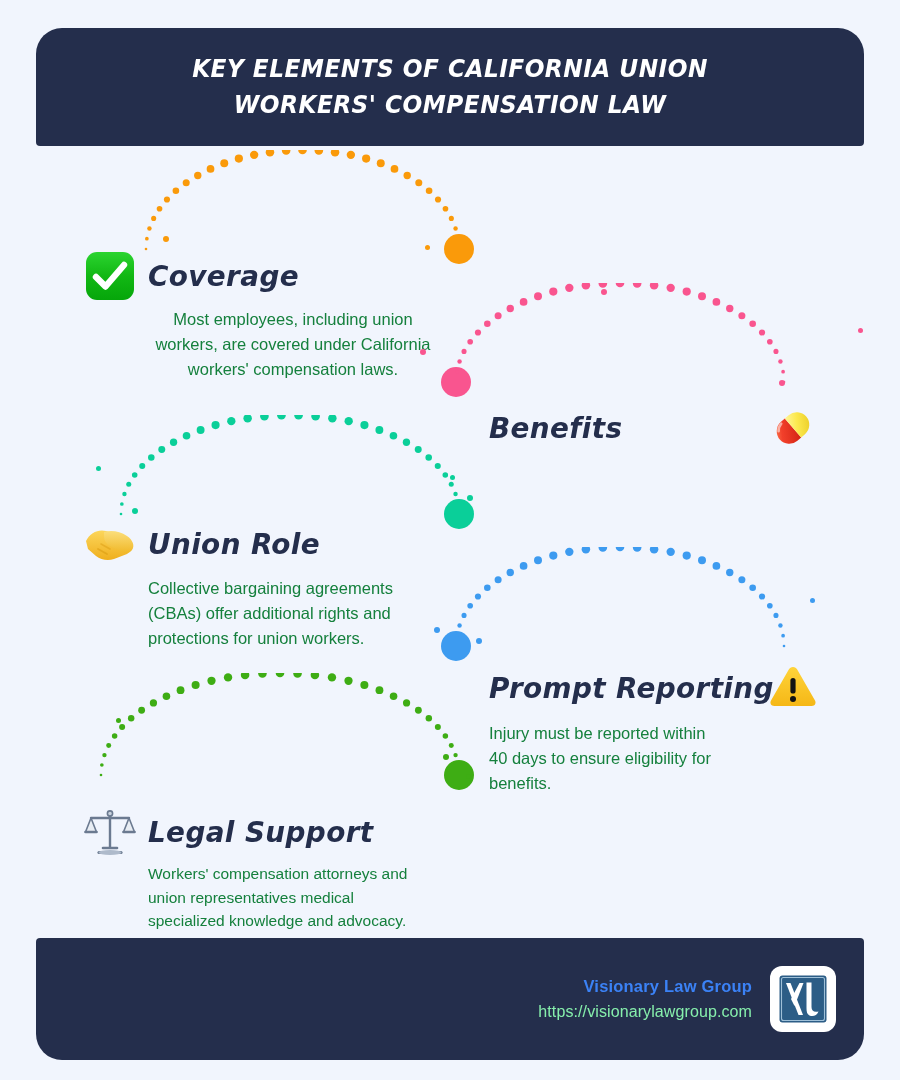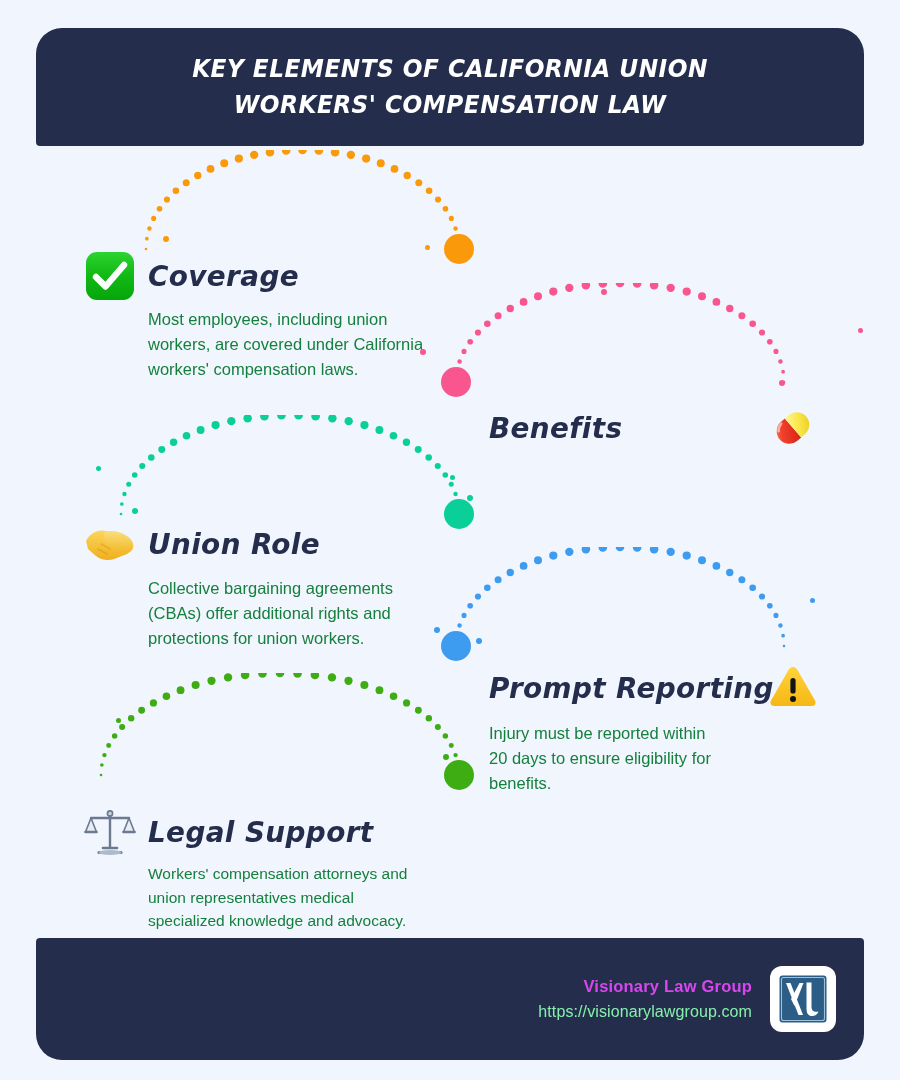--- a/index.html
+++ b/index.html
@@ -43,21 +43,21 @@
     width:828px; height:122px;
     background:#242E4C;
     border-radius:4px 4px 26px 26px;
   }
   #footer-inner {
     position:absolute; right:28px; top:0; height:122px;
     display:flex; align-items:center; gap:18px;
   }
   #footer-text { text-align:right; }
   #footer-brand {
-    color:#d946ef; font-size:16.5px; font-weight:bold;
+    color:#3b82f6; font-size:16.5px; font-weight:bold;
     letter-spacing:0.2px; line-height:1.5;
   }
   #footer-url {
     color:#86efac; font-size:16px; line-height:1.6;
     letter-spacing:0.1px;
   }
   #footer-logo {
     width:66px; height:66px; background:#FFFFFF;
     border-radius:12px;
     display:flex; align-items:center; justify-content:center;
@@ -82,21 +82,21 @@
     transform:scaleX(0.96);
     transform-origin:left center;
   }
   .block-body {
     font-size:16.5px; line-height:1.52;
     color:#15803d; font-weight:400;
   }
   .right-emoji { position:absolute; }
 
   
-  #block-coverage        { left:84px;  top:250px; }
+  #block-coverage        { left:84px;  top:250px;text-align:center; }
   #block-coverage .block-body  { margin-left:64px; margin-top:5px; width:290px; }
   #block-benefits        { left:489px; top:402px; }
   #block-benefits .block-body  { margin-top:6px; width:282px; }
   #block-union           { left:84px;  top:518px; }
   #block-union .block-body     { margin-left:64px; margin-top:6px; width:290px; }
   #block-prompt          { left:489px; top:662px; }
   #block-prompt .block-body    { margin-top:7px; width:235px; }
   #block-legal           { left:84px;  top:806px; }
   #block-legal .block-body     { margin-left:64px; margin-top:4px; width:280px; font-size:15.5px; }
 </style>
@@ -343,21 +343,21 @@
       </svg>
       <div class="block-title">Union Role</div>
     </div>
     <div class="block-body">Collective bargaining agreements (CBAs) offer additional rights and protections for union workers.</div>
   </div>
 
   <div class="block" id="block-prompt">
     <div class="block-head">
       <div class="block-title">Prompt Reporting</div>
     </div>
-    <div class="block-body">Injury must be reported within 20 days to ensure eligibility for benefits.</div>
+    <div class="block-body">Injury must be reported within 40 days to ensure eligibility for benefits.</div>
     <svg class="right-emoji" style="left:276px; top:-4px;" width="56" height="56" viewBox="0 0 56 56">
       <defs>
         <linearGradient id="gwarn" x1="0" y1="0" x2="0" y2="1">
           <stop offset="0" stop-color="#FFD43A"></stop>
           <stop offset="1" stop-color="#F5B716"></stop>
         </linearGradient>
       </defs>
       <path d="M28 9 C30 9 31.3 10 32.2 11.6 L50 42.5 C51.4 45 50 48 46.8 48
                L9.2 48 C6 48 4.6 45 6 42.5 L23.8 11.6 C24.7 10 26 9 28 9 z" fill="url(#gwarn)"></path>
       <rect x="25.4" y="20" width="5.2" height="15.5" rx="2.6" fill="#131313"></rect>

